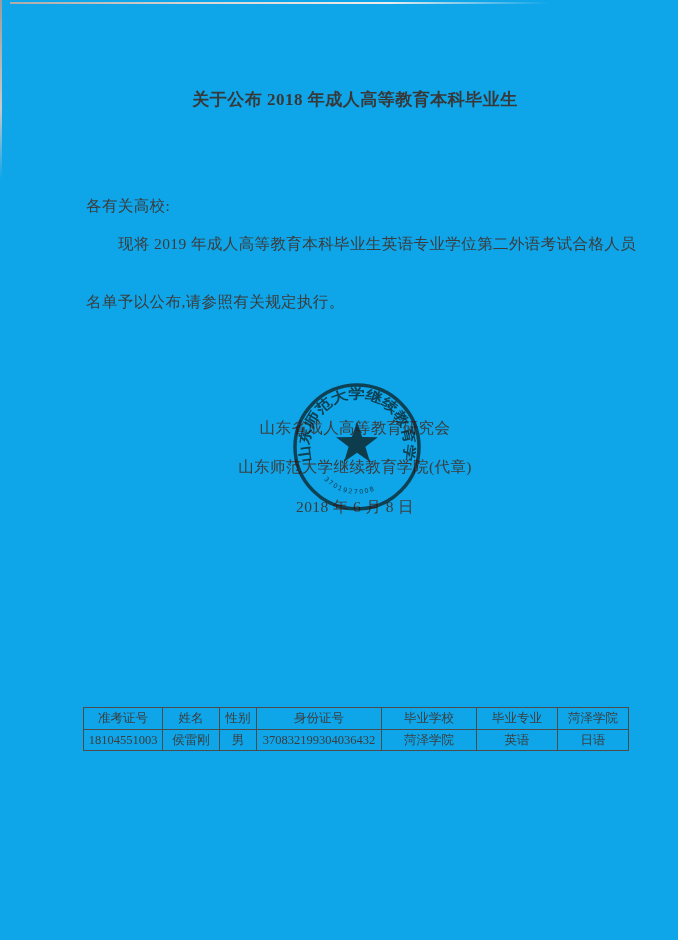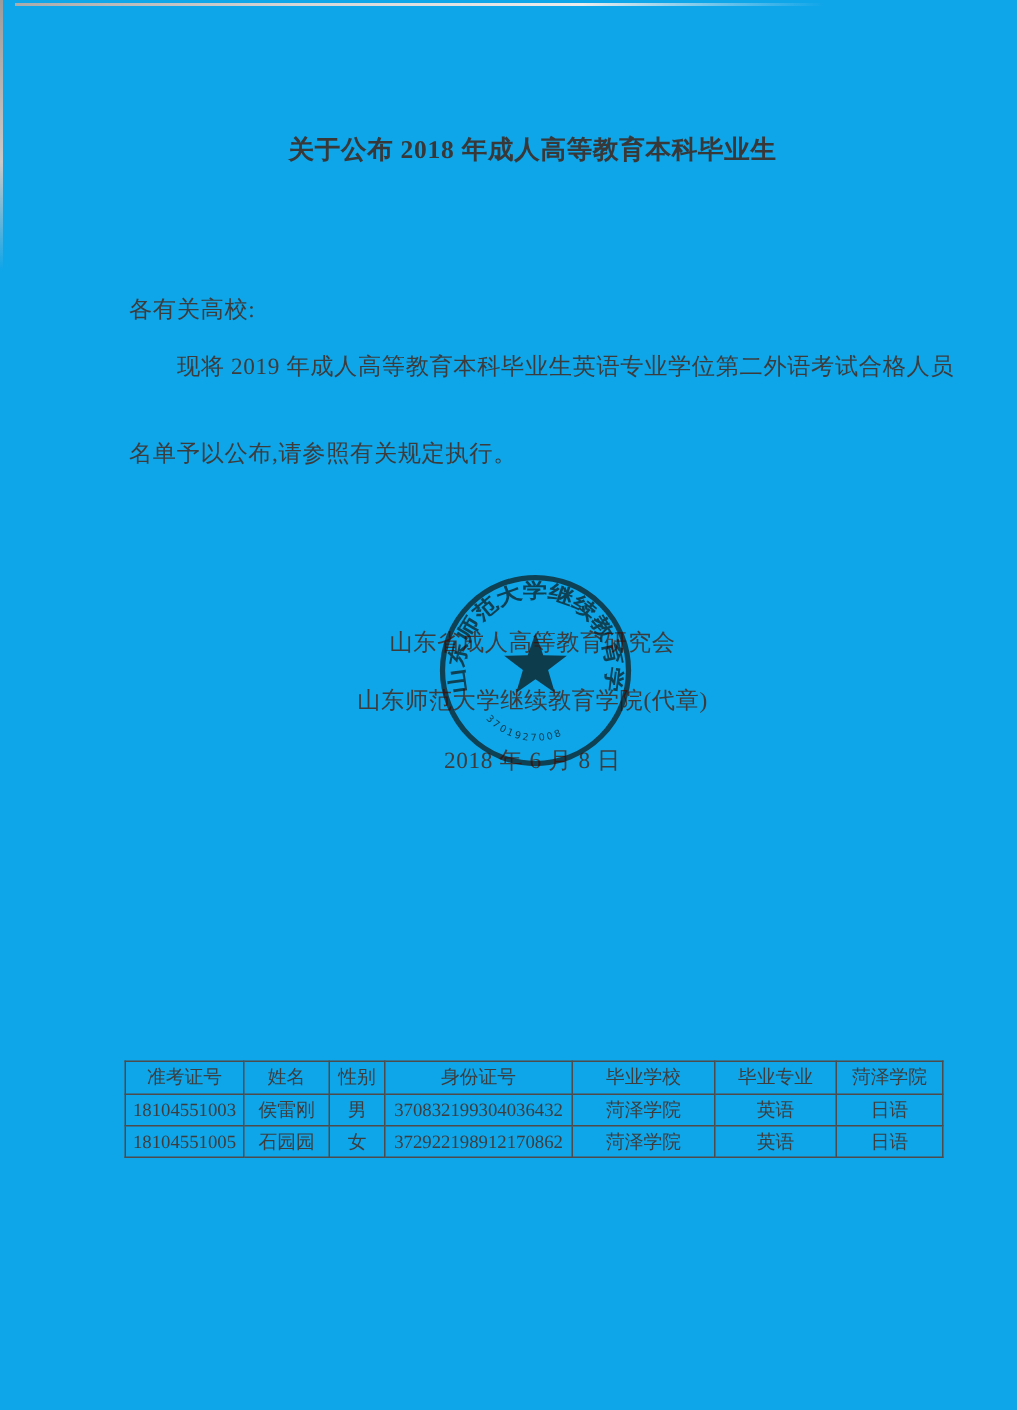--- a/index.html
+++ b/index.html
@@ -118,25 +118,16 @@
     <tbody>
       <tr>
         <td>18104551003</td>
         <td>侯雷刚</td>
         <td>男</td>
         <td>370832199304036432</td>
         <td>菏泽学院</td>
         <td>英语</td>
         <td>日语</td>
       </tr>
-      <tr>
-        <td>18104551005</td>
-        <td>石园园</td>
-        <td>女</td>
-        <td>372922198912170862</td>
-        <td>菏泽学院</td>
-        <td>英语</td>
-        <td>日语</td>
-      </tr>
     </tbody>
   </table>
 
 </div>
 
 </body></html>

